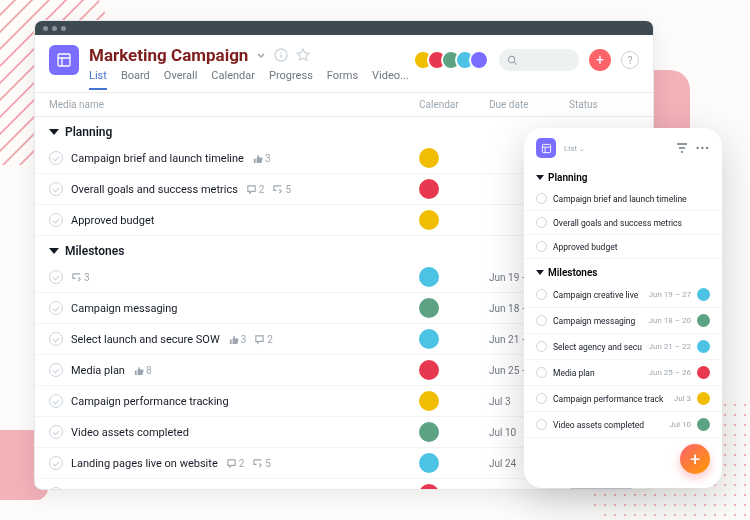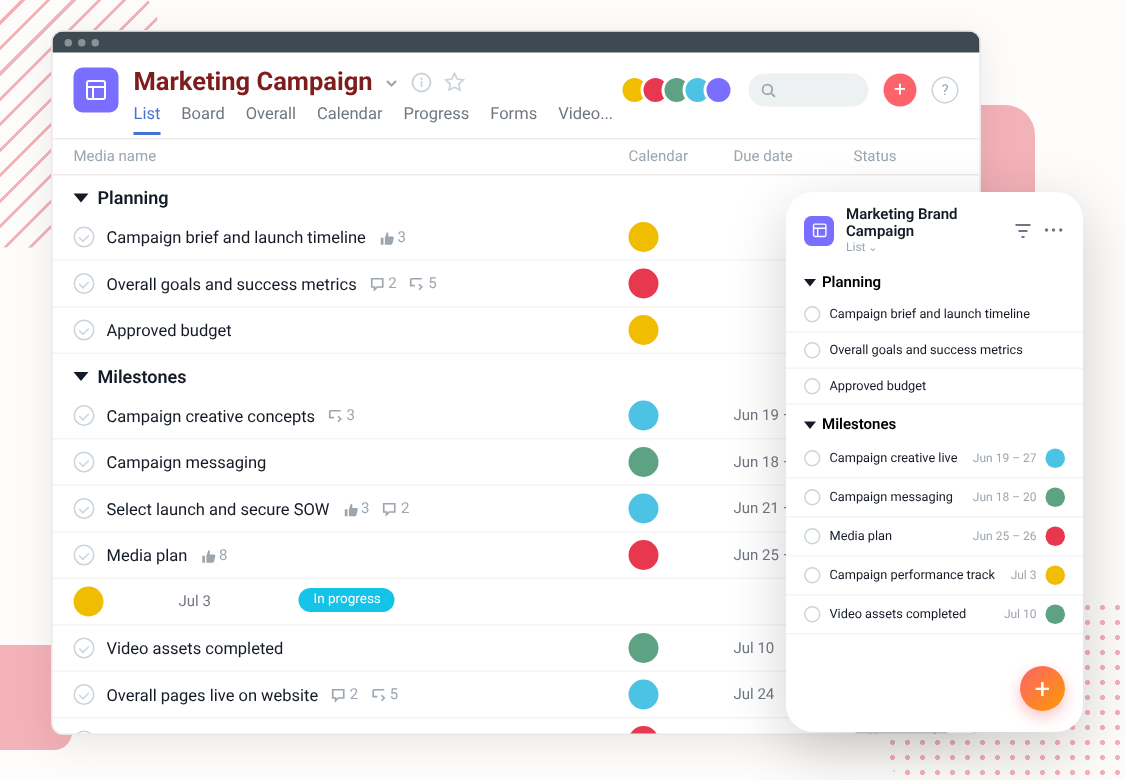--- a/index.html
+++ b/index.html
@@ -197,21 +197,20 @@
     </div>
 
   <div class="section">
       <span class="chev"></span>
       <span>Milestones</span>
     </div>
   <div id="milestone-rows">
       <div class="task-row">
     <div class="task-name-col">
       <div class="check"></div>
-      <span class="task-name">Campaign creative concepts</span>
       <span class="meta"><svg width="11" height="11" viewBox="0 0 12 12">
               <path d="M2 2h8M2 2v5h3M8 10l2-2-2-2" fill="none" stroke="#9ca6af" stroke-width="1.2"></path>
             </svg>3</span>
     </div>
     <div class="task-assignee">
           <div class="av" style="background:#4cc2e4"></div>
         </div>
     <div class="task-due">Jun 19 – 27</div>
     <div class="task-status"><span class="badge review">In review</span></div>
   </div>
@@ -252,20 +251,25 @@
               <path d="M2 6v5h2V6zM5 11h4.5c.5 0 .9-.3 1-.8l1-4c.1-.6-.3-1.2-1-1.2H7.5V3c0-.6-.4-1-1-1L5 6z" fill="#9ca6af"></path>
             </svg>8</span>
     </div>
     <div class="task-assignee">
           <div class="av" style="background:#e8384f"></div>
         </div>
     <div class="task-due">Jun 25 – 26</div>
     <div class="task-status"><span class="badge progress">In progress</span></div>
   </div>
       <div class="task-row">
+    <div class="task-name-col">
+      <div class="check"></div>
+      <span class="task-name">Campaign performance tracking</span>
+
+    </div>
     <div class="task-assignee">
           <div class="av" style="background:#f1bd00"></div>
         </div>
     <div class="task-due">Jul 3</div>
     <div class="task-status"><span class="badge progress">In progress</span></div>
   </div>
       <div class="task-row">
     <div class="task-name-col">
       <div class="check"></div>
       <span class="task-name">Video assets completed</span>
@@ -273,21 +277,21 @@
     </div>
     <div class="task-assignee">
           <div class="av" style="background:#5da283"></div>
         </div>
     <div class="task-due">Jul 10</div>
     <div class="task-status"><span class="badge notstarted">Not started</span></div>
   </div>
       <div class="task-row">
     <div class="task-name-col">
       <div class="check"></div>
-      <span class="task-name">Overall pages live on website</span>
+      <span class="task-name">Landing pages live on website</span>
       <span class="meta"><svg width="11" height="11" viewBox="0 0 12 12">
               <path d="M2 2h8v6H6l-2 2V8H2z" fill="none" stroke="#9ca6af" stroke-width="1.2"></path>
             </svg>2</span>
           <span class="meta"><svg width="11" height="11" viewBox="0 0 12 12">
               <path d="M2 2h8M2 2v5h3M8 10l2-2-2-2" fill="none" stroke="#9ca6af" stroke-width="1.2"></path>
             </svg>5</span>
     </div>
     <div class="task-assignee">
           <div class="av" style="background:#4cc2e4"></div>
         </div>
@@ -313,21 +317,20 @@
 
 <div class="phone">
   <div class="phone-header">
     <div class="p-icon">
         <svg viewBox="0 0 24 24" fill="none" stroke="#fff" stroke-width="2">
           <rect x="3" y="3" width="18" height="18" rx="2"></rect>
           <path d="M3 9h18M9 9v12"></path>
         </svg>
       </div>
     <div class="p-title-block">
-      <div class="p-title">Marketing Brand Campaign</div>
       <div class="p-sub"><span>List</span> <span style="font-size:7px">⌄</span></div>
     </div>
     <div class="p-actions">
       <svg width="12" height="12" viewBox="0 0 12 12">
           <path d="M1 2h10M3 6h6M5 10h2" stroke="#6f7782" stroke-width="1.3"></path>
         </svg>
       <span style="font-size:11px;letter-spacing:1px">•••</span>
     </div>
   </div>
   <div class="p-section">
@@ -363,20 +366,26 @@
     <div class="p-av" style="background:#4cc2e4"></div>
   </div>
       <div class="p-row">
     <div class="p-check"></div>
     <div class="p-name">Campaign messaging</div>
     <div class="p-due">Jun 18 – 20</div>
     <div class="p-av" style="background:#5da283"></div>
   </div>
       <div class="p-row">
     <div class="p-check"></div>
+    <div class="p-name">Select agency and secu</div>
+    <div class="p-due">Jun 21 – 22</div>
+    <div class="p-av" style="background:#4cc2e4"></div>
+  </div>
+      <div class="p-row">
+    <div class="p-check"></div>
     <div class="p-name">Media plan</div>
     <div class="p-due">Jun 25 – 26</div>
     <div class="p-av" style="background:#e8384f"></div>
   </div>
       <div class="p-row">
     <div class="p-check"></div>
     <div class="p-name">Campaign performance track</div>
     <div class="p-due">Jul 3</div>
     <div class="p-av" style="background:#f1bd00"></div>
   </div>

